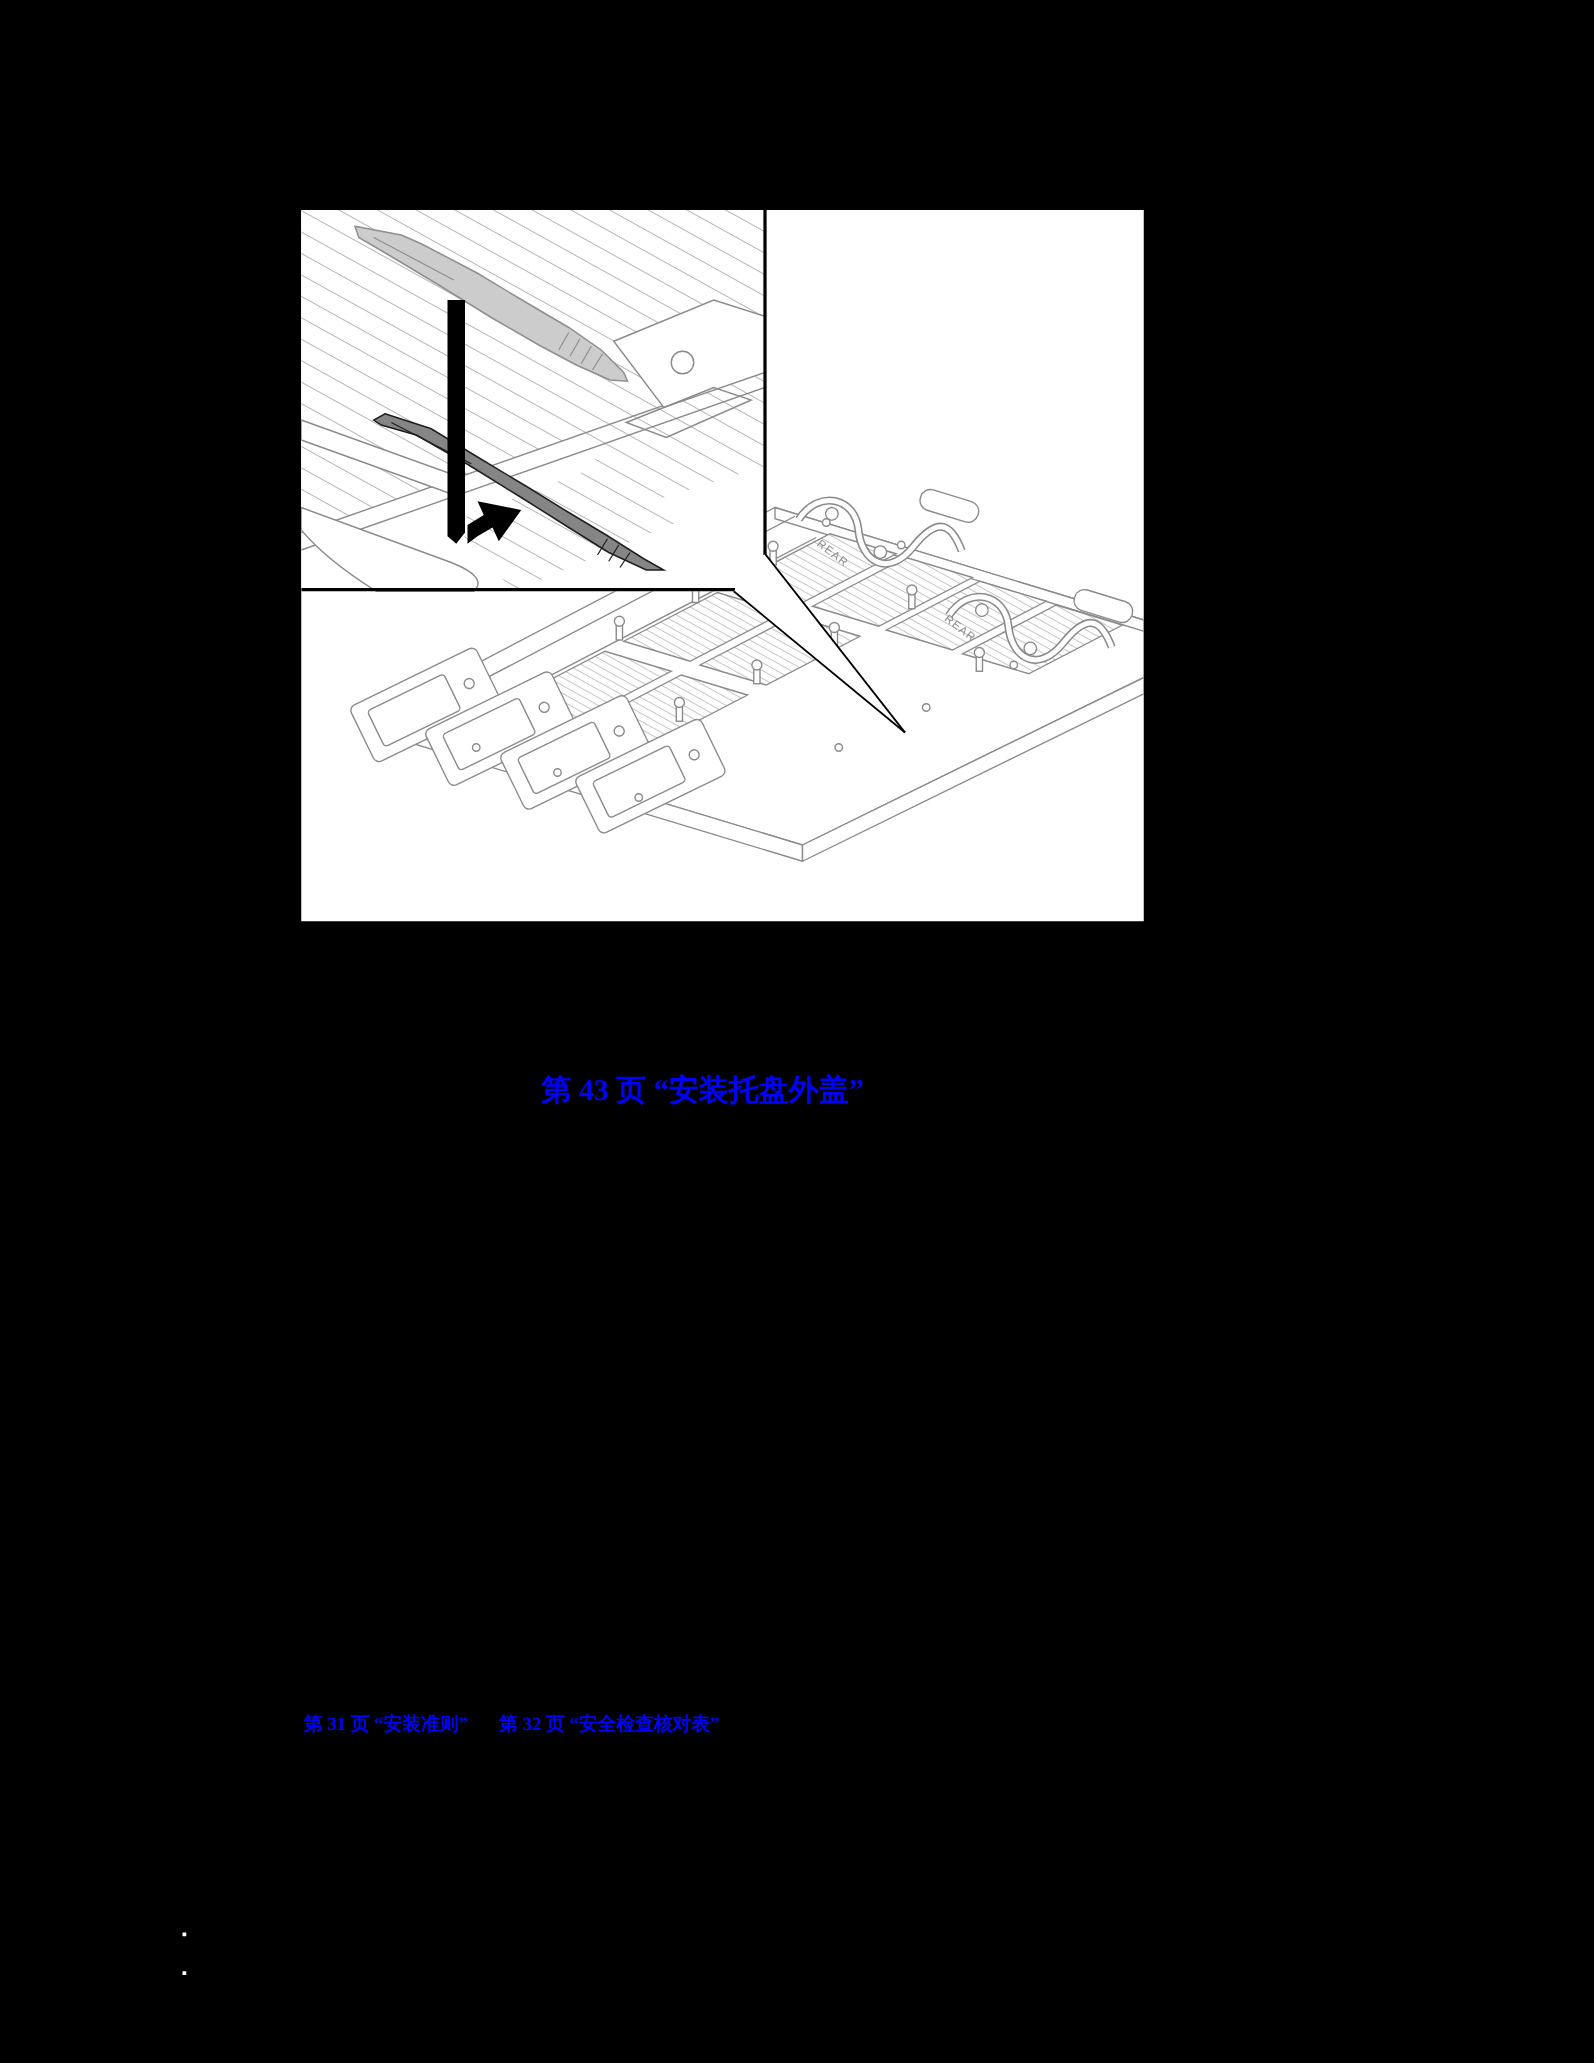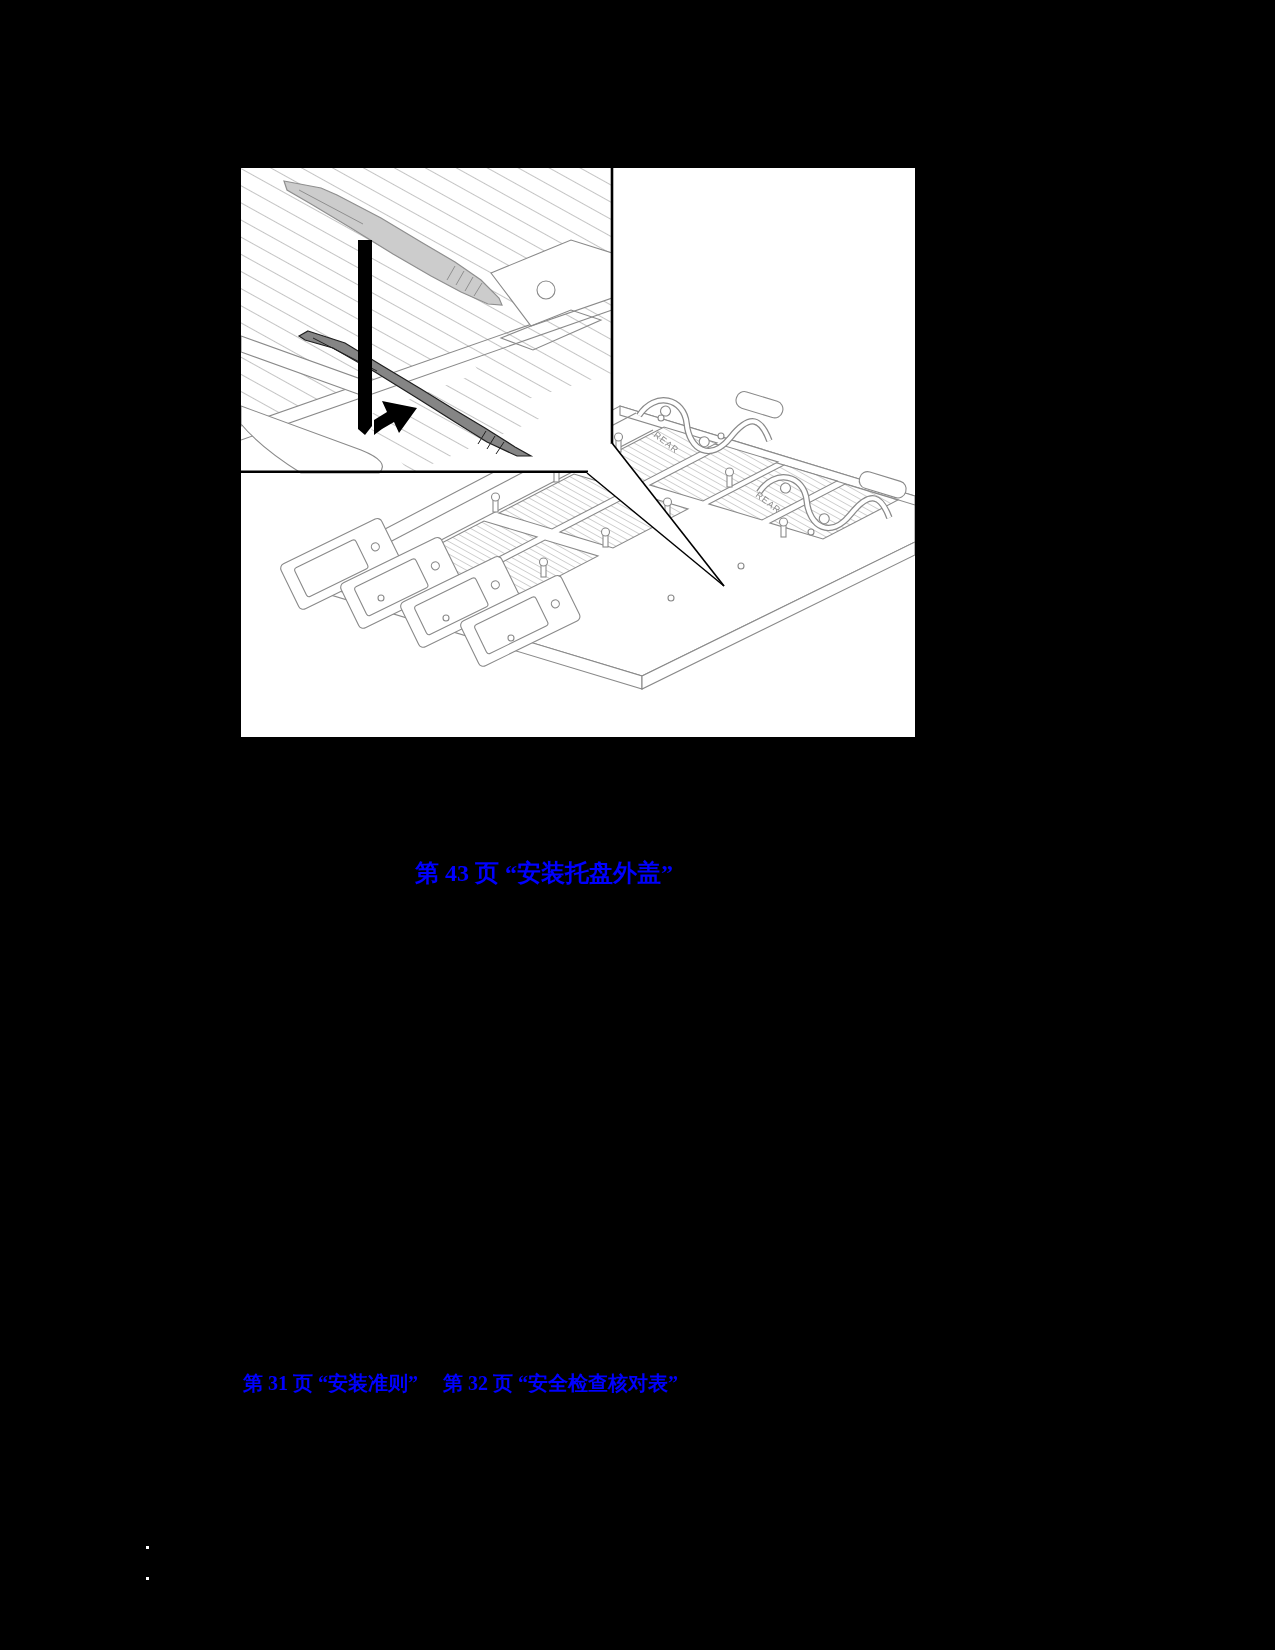--- a/index.html
+++ b/index.html
@@ -16,21 +16,21 @@
   .figure svg{display:block}
   .ln{fill:#ffffff;stroke:var(--line_gray);stroke-width:1.1;}
   .lnn{fill:none;stroke:var(--line_gray);stroke-width:1.1;}
   .tube{fill:none;stroke:var(--line_gray);stroke-width:6.5;}
   .tubein{fill:none;stroke:#ffffff;stroke-width:4;}
   .toolL{fill:var(--tool_light_fill);stroke:var(--tool_light_stroke);stroke-width:1.2;}
   .toolD{fill:var(--tool_dark_fill);stroke:var(--tool_dark_stroke);stroke-width:1.2;}
   .blk{fill:var(--highlight);stroke:none;}
   .rear-label{font-family:"Liberation Sans","DejaVu Sans",sans-serif;font-size:9px;fill:var(--line_gray);letter-spacing:1px;}
   .link{position:absolute;color:var(--link_color);font-weight:bold;font-size:24px;line-height:1.1;white-space:nowrap;}
-  .link.small{font-size:20px;}
+  .link.small{font-size:15px;}
   .link .seg2{margin-left:25px;}
   .dot{position:absolute;width:3px;height:3px;background:var(--dot);}
 </style>
 </head>
 <body>
 
 <div class="page">
 
   <div class="figure">
     <svg width="674" height="569" viewBox="0 0 674 569">
@@ -188,21 +188,21 @@
       </g>
 
       <g>
         <polygon points="371,275 483,418 346,305" fill="#ffffff"></polygon>
         <line x1="371" y1="275" x2="483" y2="418" stroke="#000000" stroke-width="1.6"></line>
         <line x1="346" y1="305" x2="483" y2="418" stroke="#000000" stroke-width="1.4"></line>
       </g>
     </svg>
   </div>
 
-  <div class="link" style="left:415px;top:860px;">第 43 页 “安装托盘外盖”</div>
+  <div class="link" style="left:433px;top:860px;">第 43 页 “安装托盘外盖”</div>
 
 
   <div class="link small" style="left:243px;top:1372px;">
     <span class="seg1">第 31 页 “安装准则”</span><span class="seg2">第 32 页 “安全检查核对表”</span>
   </div>
 
   <div class="dot" style="left:146px;top:1546px;"></div>
   <div class="dot" style="left:146px;top:1577px;"></div>
 
 </div>

